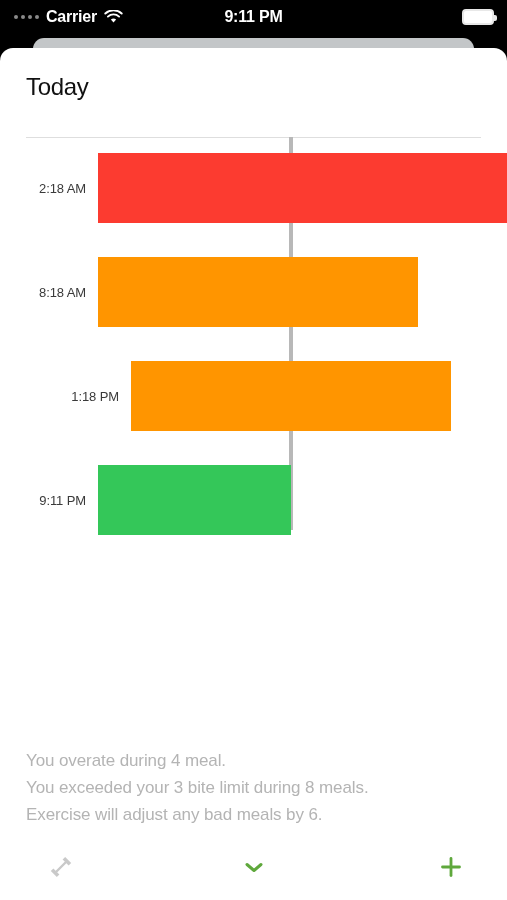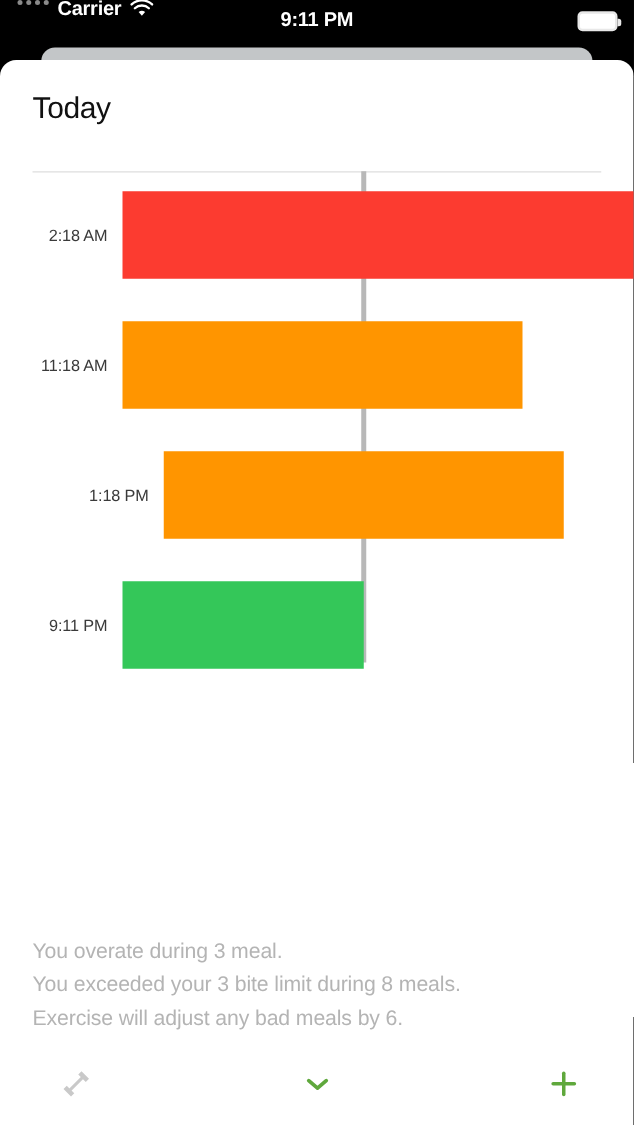--- a/index.html
+++ b/index.html
@@ -20,21 +20,21 @@
 
   
   .statusbar {
     position:absolute; top:0; left:0;
     width:507px; height:34px;
     background:#000;
     color:#fff;
   }
   .sb-left {
     position:absolute; left:14px; top:0; height:34px;
-    display:flex; align-items:flex-start; gap:7px;
+    display:flex; align-items:center; gap:7px;
   }
   .sb-dots { display:flex; align-items:center; gap:3px; }
   .sb-dots i {
     display:block; width:4px; height:4px; border-radius:50%;
     background:#8a8a8a;
   }
   .sb-carrier {
     font-size:16px; font-weight:bold; letter-spacing:-0.2px;
     color:#fff; line-height:1;
   }
@@ -194,36 +194,36 @@
 
     <div class="chart">
       <div class="chart-topline"></div>
       <div class="chart-limitline"></div>
       <div class="rows" id="chart-rows">
           <div class="row" style="top: 16px; text-align: right;">
             <div class="row-label">2:18 AM</div>
             <div class="row-bar" style="width: 513px; background: rgb(252, 59, 48);"></div>
           </div>
           <div class="row" style="top: 120px;">
-            <div class="row-label">11:18 AM</div>
+            <div class="row-label">8:18 AM</div>
             <div class="row-bar" style="width: 320px; background: rgb(255, 149, 0);"></div>
           </div>
           <div class="row" style="top: 224px; margin-left: 33px;">
             <div class="row-label">1:18 PM</div>
             <div class="row-bar" style="width: 320px; background: rgb(255, 149, 0);"></div>
           </div>
           <div class="row" style="top: 328px;">
             <div class="row-label">9:11 PM</div>
             <div class="row-bar" style="width: 193px; background: rgb(52, 199, 89);"></div>
           </div>
         </div>
     </div>
 
     <div class="summary">
-      <p>You overate during 3 meal.</p>
+      <p>You overate during 4 meal.</p>
       <p>You exceeded your 3 bite limit during 8 meals.</p>
       <p>Exercise will adjust any bad meals by 6.</p>
     </div>
 
     <div class="toolbar">
 
       <div class="tb-btn tb-exercise">
         <span>
           <svg viewBox="0 0 30 30" width="30" height="30">
             <g stroke="#c9c9c9" stroke-width="2.4" stroke-linecap="round" fill="none">

